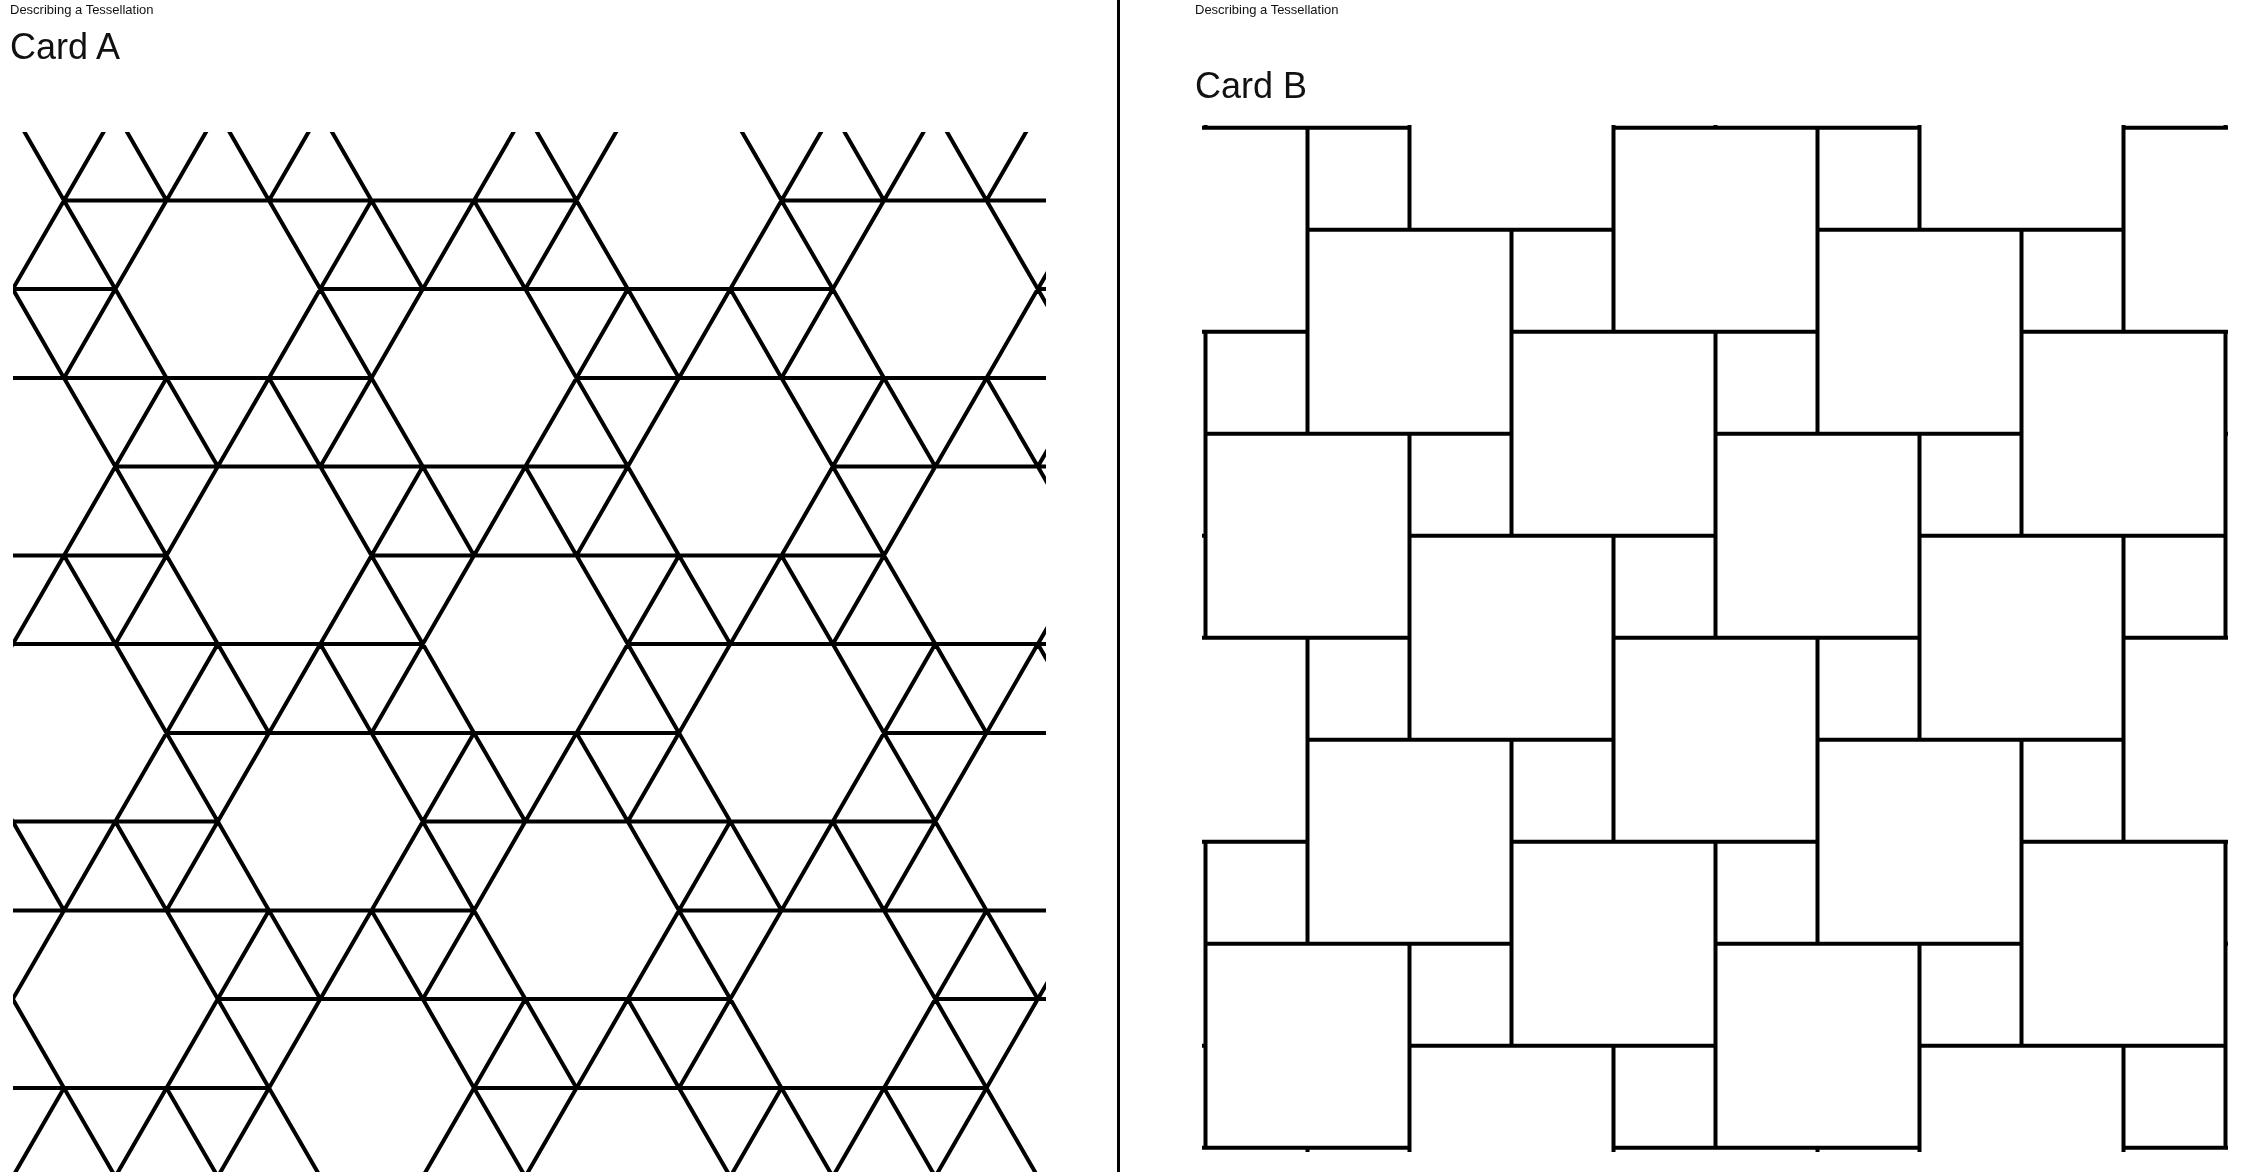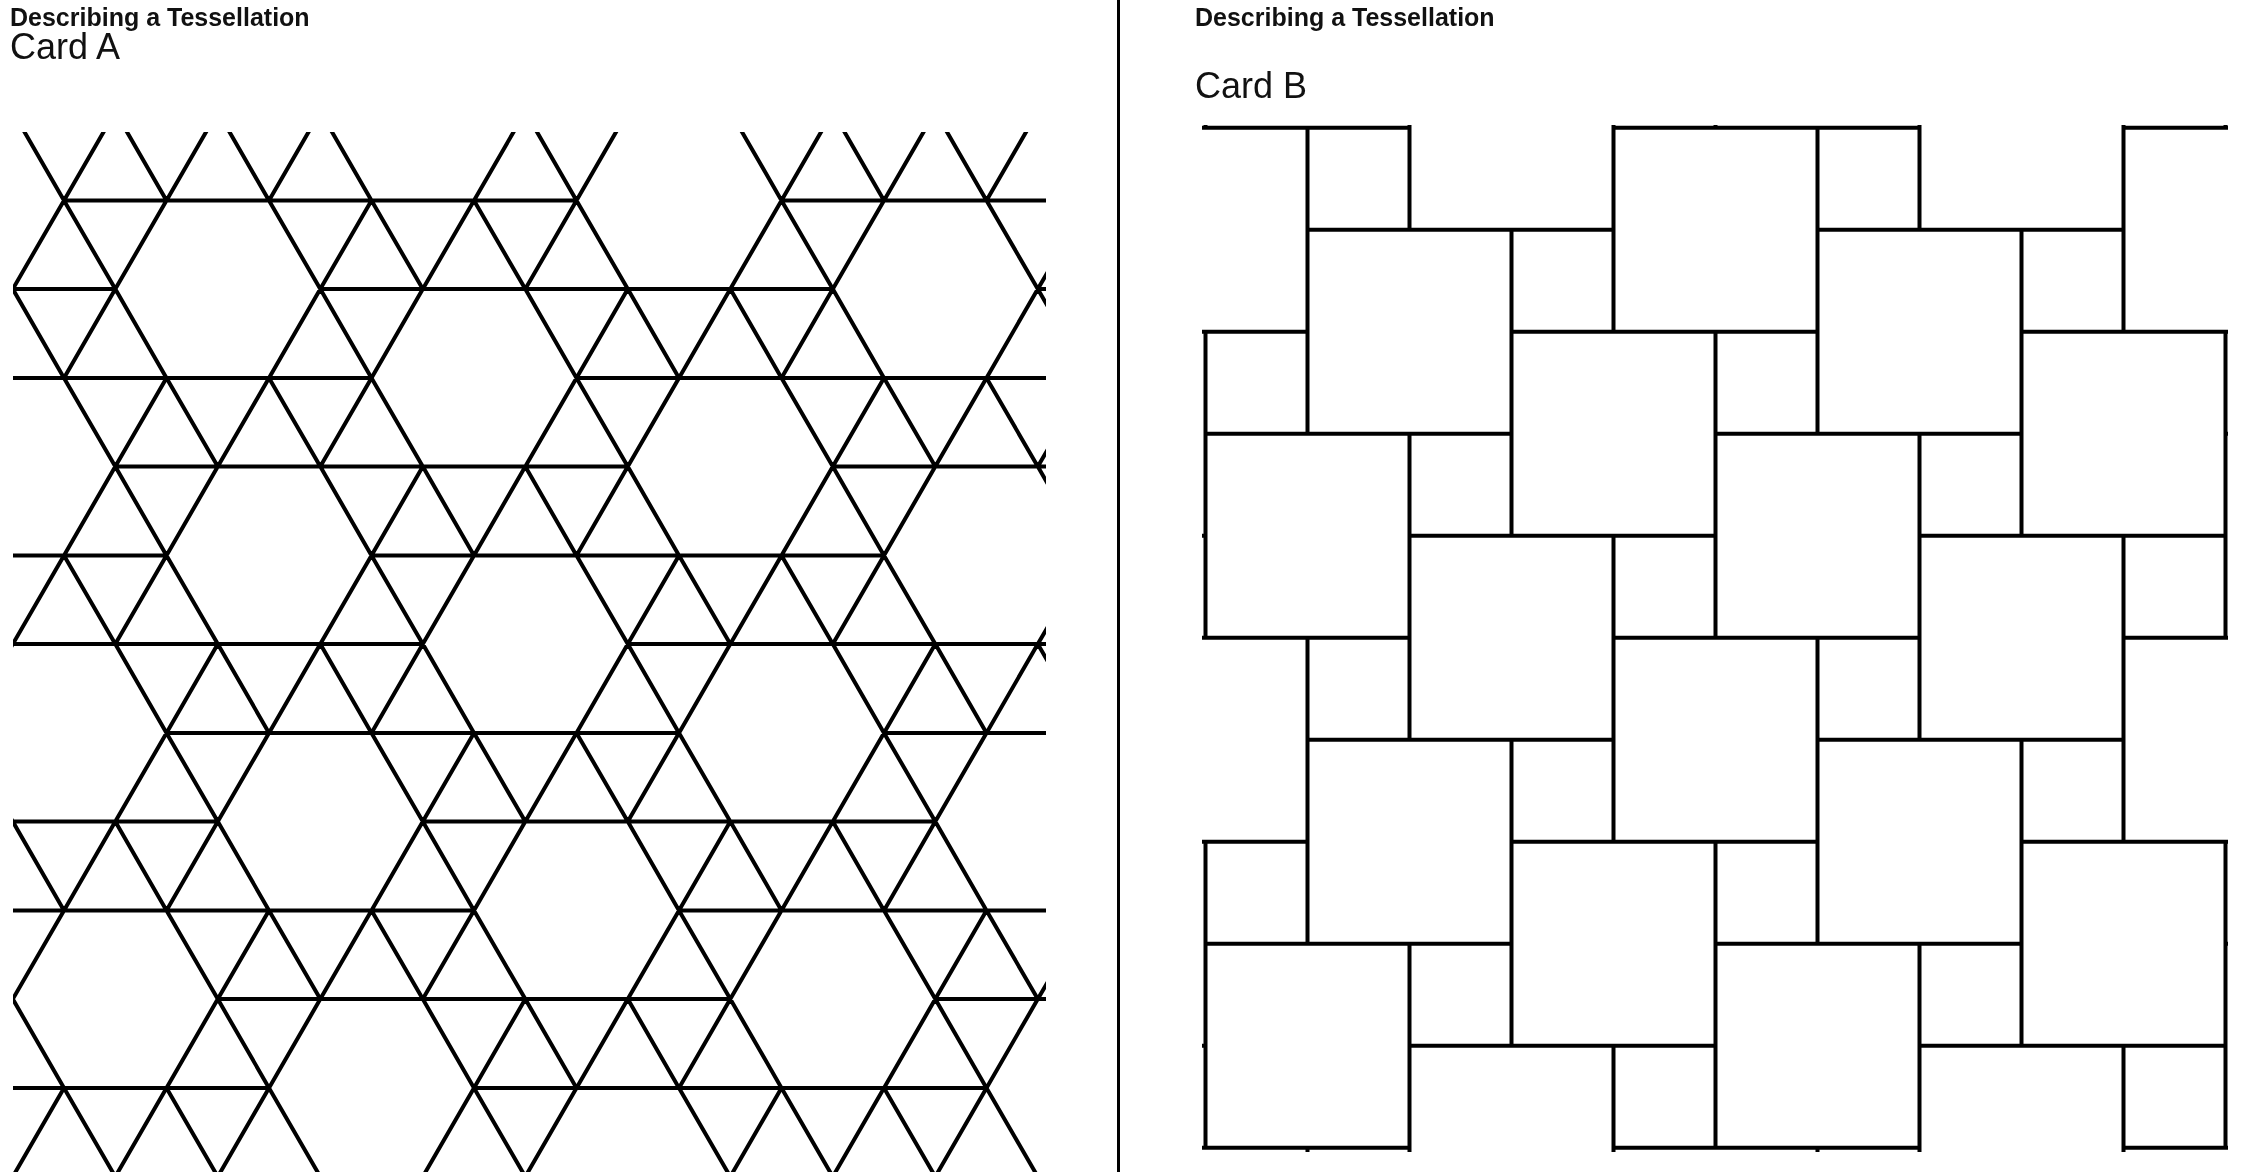--- a/index.html
+++ b/index.html
@@ -6,25 +6,24 @@
   body {
     width: 2244px; height: 1172px;
     background: #ffffff;
     position: relative;
     overflow: hidden;
     font-family: "Liberation Sans", sans-serif;
   }
   .eyebrow {
     position: absolute;
     top: 3px;
-    font-size: 25px;
+    font-size: 13px;
     line-height: 1.15;
     color: #111111;
     white-space: nowrap;
-    font-weight: bold;
   }
   .cardtitle {
     position: absolute;
     top: 26px;
     margin: 0;
     font-size: 36px;
     font-weight: 400;
     line-height: 1.15;
     color: #111111;
     white-space: nowrap;

